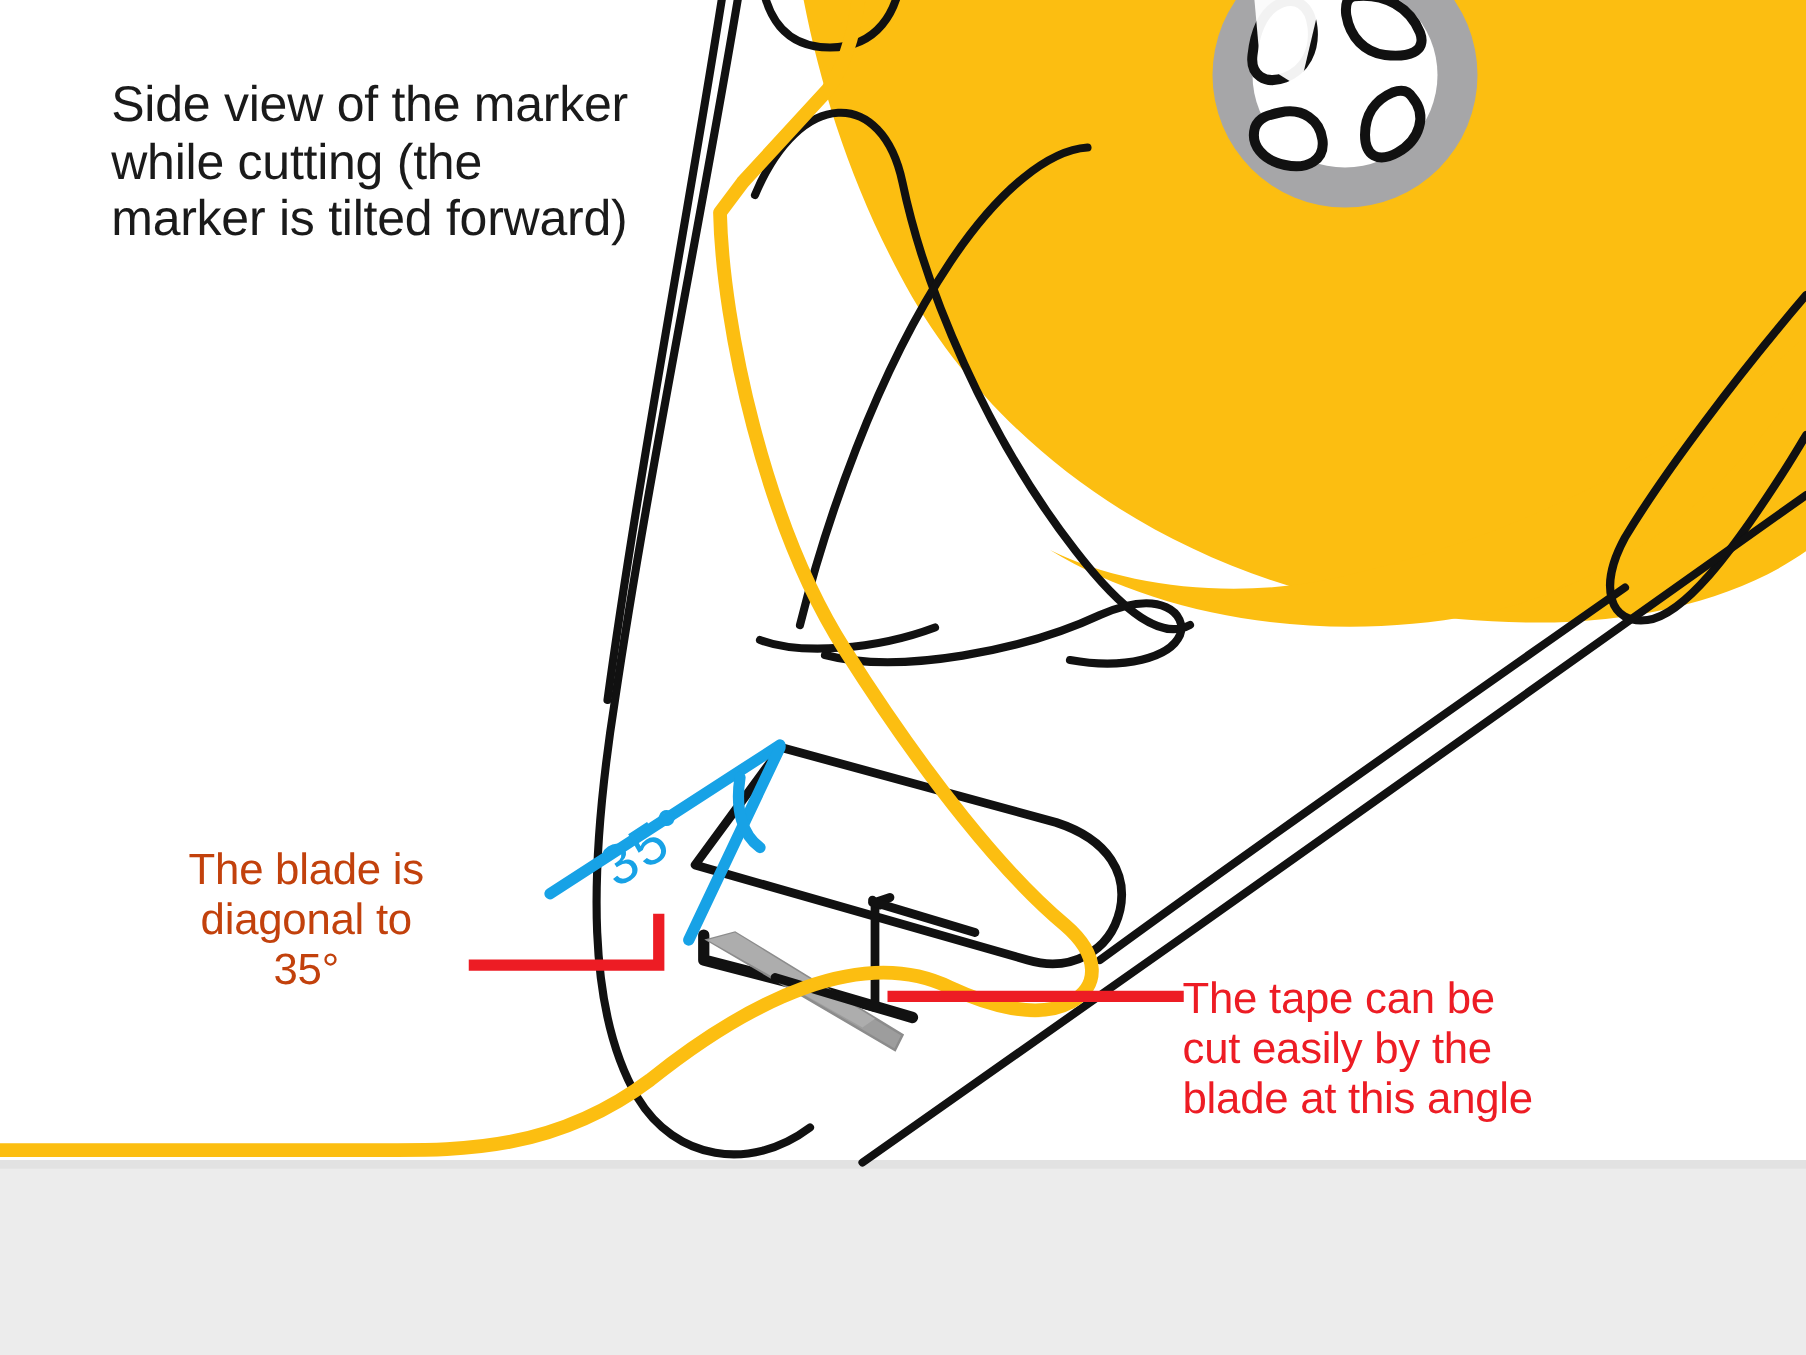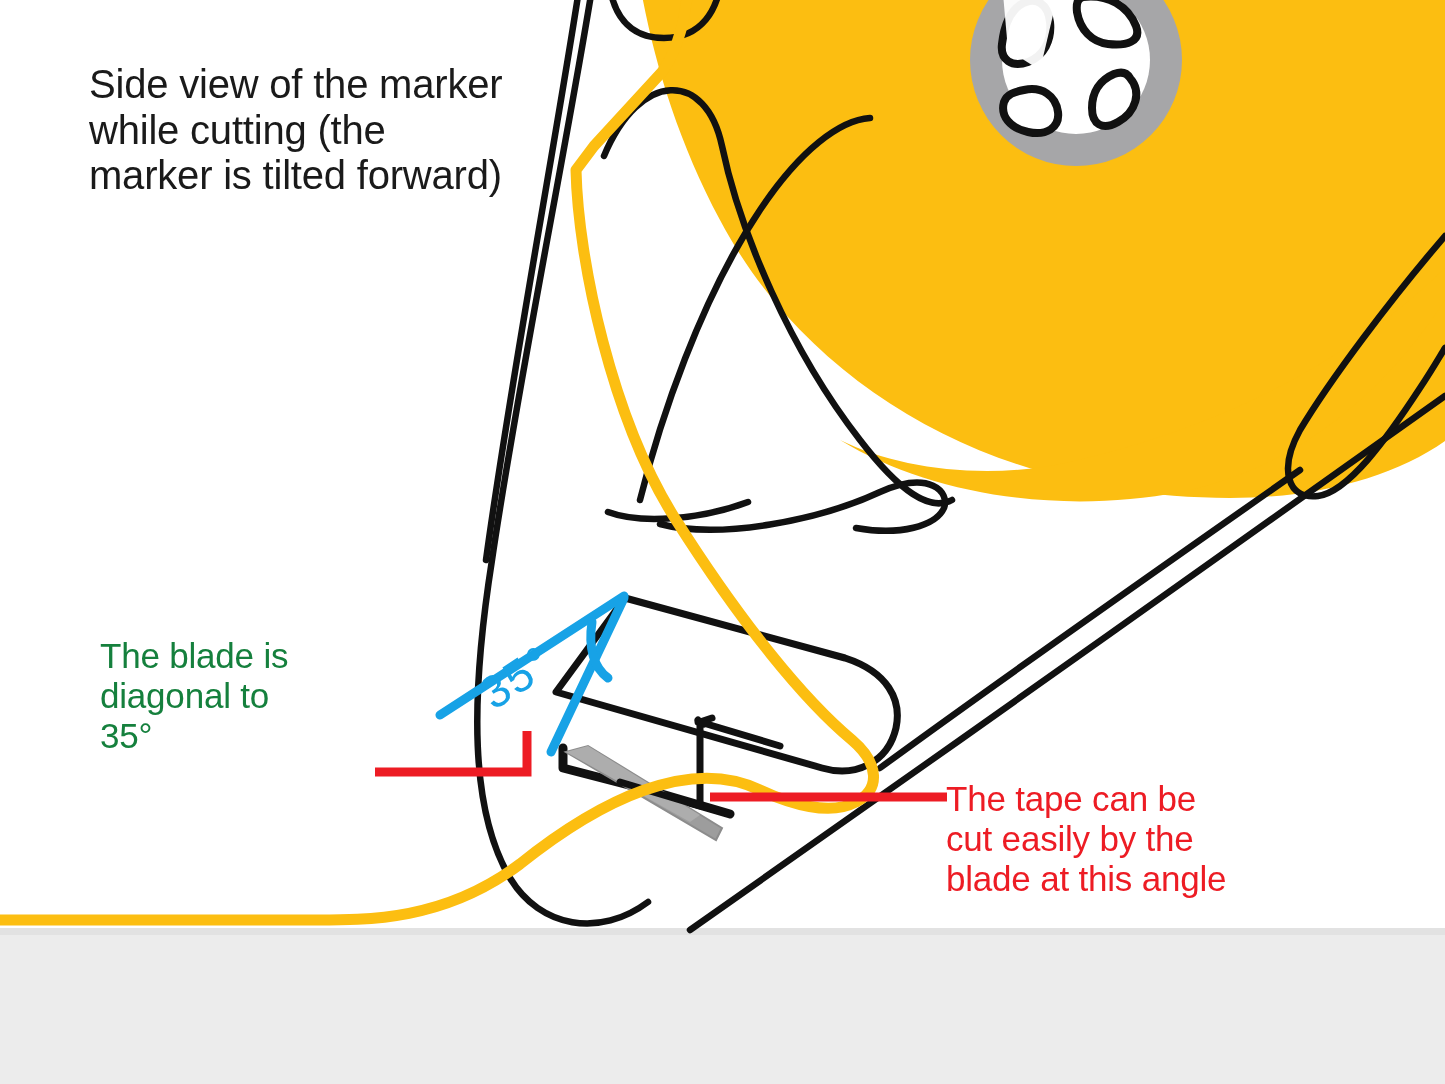--- a/index.html
+++ b/index.html
@@ -38,25 +38,25 @@
     left: 56px;
     top: 62px;
     width: 520px;
     font-size: 40px;
     color: #1a1a1a;
     text-align: left;
     margin-left: 33px;
   }
   #blade-note {
     left: 100px;
-    top: 636px;
+    top: 676px;
     width: 290px;
     font-size: 35px;
-    color: #15803d;
-    text-align: left;
+    color: #c2410c;
+    text-align: center;
   }
   #tape-note {
     left: 946px;
     top: 779px;
     width: 400px;
     font-size: 35px;
     color: #ED1C24;
     text-align: left;
   }
   .angle-label {

